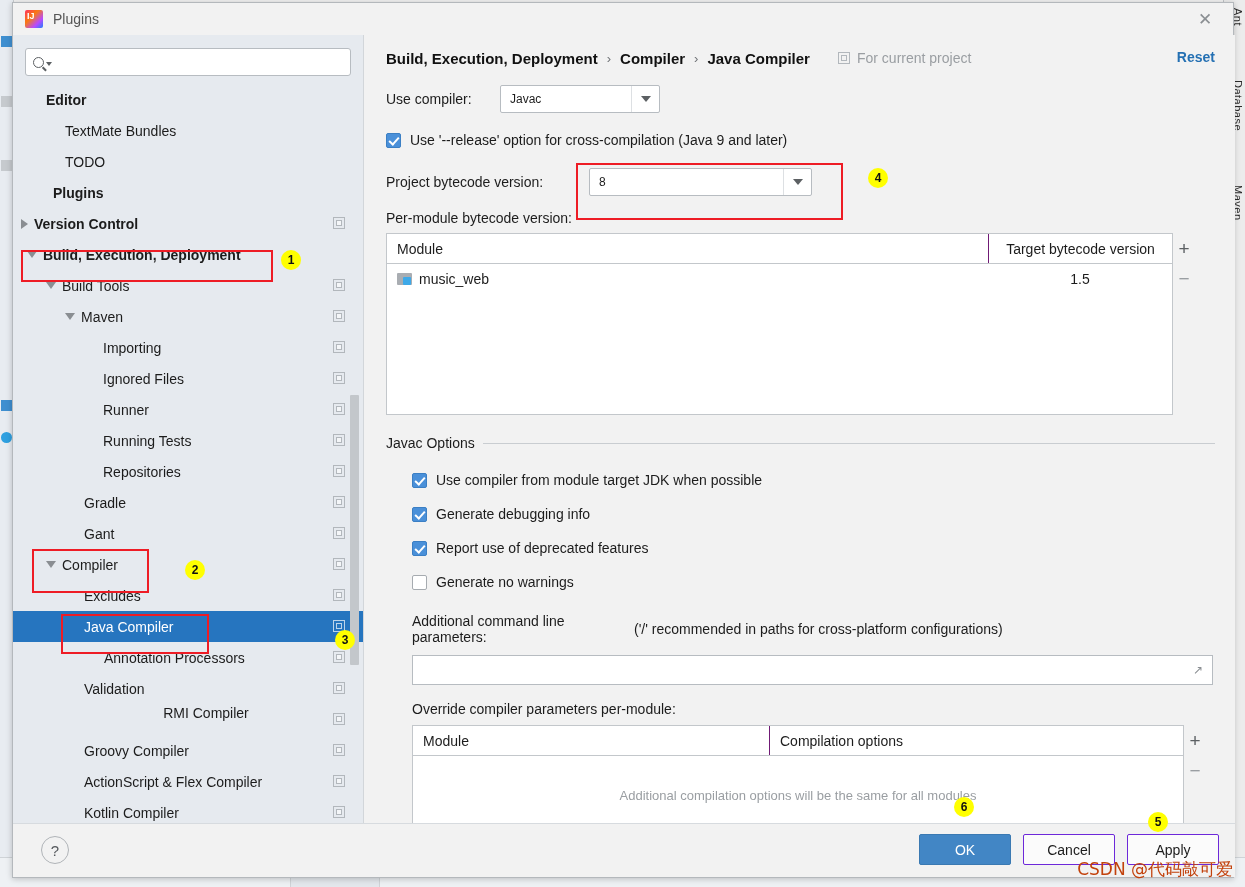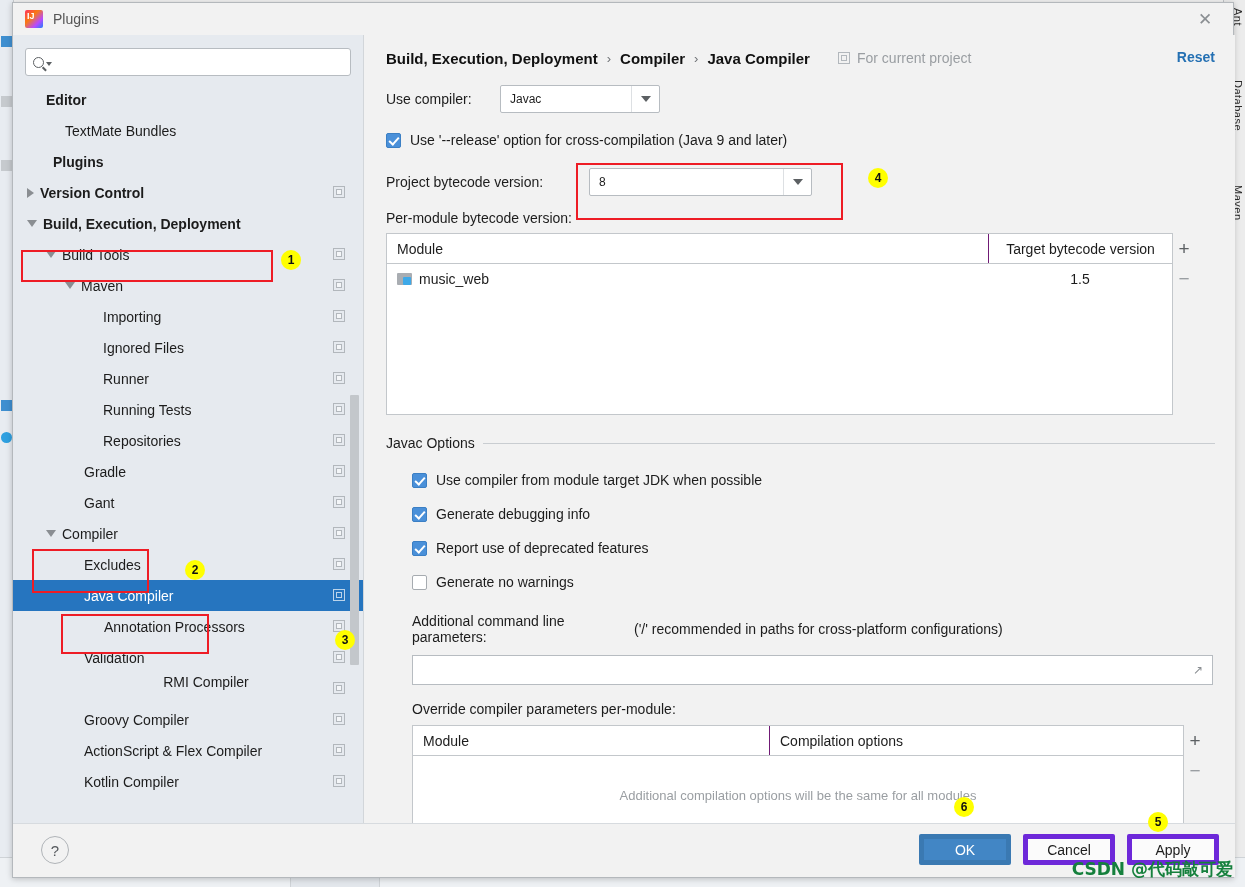--- a/index.html
+++ b/index.html
@@ -269,21 +269,21 @@
     background: #f2f2f2; border-top: 1px solid #d7dbdf;
   }
   #help-btn {
     position: absolute; left: 28px; top: 12px;
     width: 28px; height: 28px; border: 1px solid #b0b4b8; border-radius: 50%;
     display: flex; align-items: center; justify-content: center;
     color: #55595d; font-size: 15px; cursor: pointer; background: #f2f2f2;
   }
   .dlg-btn {
     position: absolute; top: 10px; height: 31px;
-    border: 5px solid #6d28d9; background: #fbfbfb; border-radius: 2px;
+    border: 1px solid #6d28d9; background: #fbfbfb; border-radius: 2px;
     font-size: 14px; color: #1c1c1c; cursor: pointer;
     display: flex; align-items: center; justify-content: center;
     font-family: "Liberation Sans", sans-serif;
   }
   #ok-btn {
     left: 906px; width: 92px; background: #4286c5; border-color: #3a79b2; color: #fff;
   }
   #cancel-btn { left: 1010px; width: 92px; }
   #apply-btn  { left: 1114px; width: 92px; }
 
@@ -293,22 +293,22 @@
     pointer-events: none; z-index: 50;
   }
   .badge {
     position: absolute; width: 20px; height: 20px; border-radius: 50%;
     background: #ffff00; color: #111; font-size: 12px; font-weight: bold;
     display: flex; align-items: center; justify-content: center;
     z-index: 51; font-family: "Liberation Sans", sans-serif;
   }
   #watermark {
     position: absolute; right: 12px; bottom: 6px;
-    font-size: 17px; color: #15803d; z-index: 60;
-    font-family: "DejaVu Sans", sans-serif; white-space: nowrap; font-weight: bold;
+    font-size: 17px; color: #c2410c; z-index: 60;
+    font-family: "DejaVu Sans", sans-serif; white-space: nowrap;
   }
 </style>
 </head>
 <body>
 
 <div id="ide-backdrop">
   <div class="ide-left-strip">
     <div class="ide-left-ico" style="top:36px;background:#3f8fd0;"></div>
     <div class="ide-left-ico" style="top:96px;background:#c6cace;"></div>
     <div class="ide-left-ico" style="top:160px;background:#c6cace;"></div>
@@ -346,25 +346,29 @@
       </div>
       <div id="tree">
           <div class="tree-row" style="padding-left: 14px;">
             <span class="arrow none"></span>
             <span class="tree-label bold">Editor</span>
           </div>
           <div class="tree-row" style="padding-left: 33px;">
             <span class="arrow none"></span>
             <span class="tree-label">TextMate Bundles</span>
           </div>
+          <div class="tree-row" style="padding-left: 33px;">
+            <span class="arrow none"></span>
+            <span class="tree-label">TODO</span>
+          </div>
           <div class="tree-row" style="padding-left: 21px;">
             <span class="arrow none"></span>
             <span class="tree-label bold">Plugins</span>
           </div>
-          <div class="tree-row" style="padding-left: 14px;">
+          <div class="tree-row" style="padding-left: 8px;">
             <span class="arrow right"></span>
             <span class="tree-label bold">Version Control</span>
             <span class="copy-ico"></span>
           </div>
           <div class="tree-row" style="padding-left: 14px;">
             <span class="arrow down"></span>
             <span class="tree-label bold">Build, Execution, Deployment</span>
           </div>
           <div class="tree-row" style="padding-left: 33px;">
             <span class="arrow down"></span>

